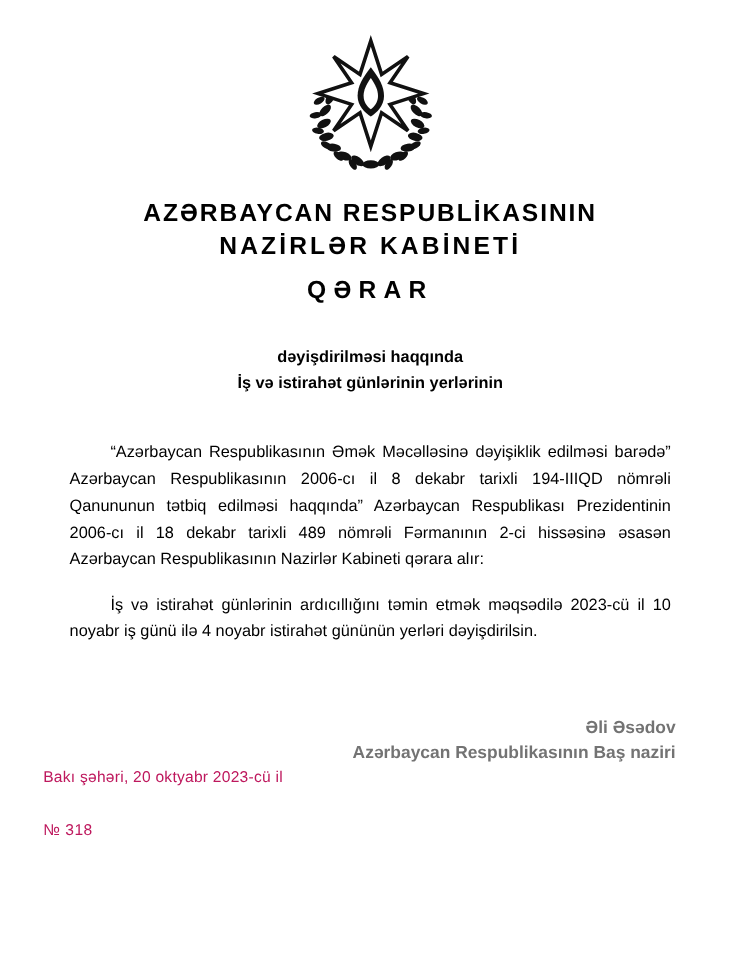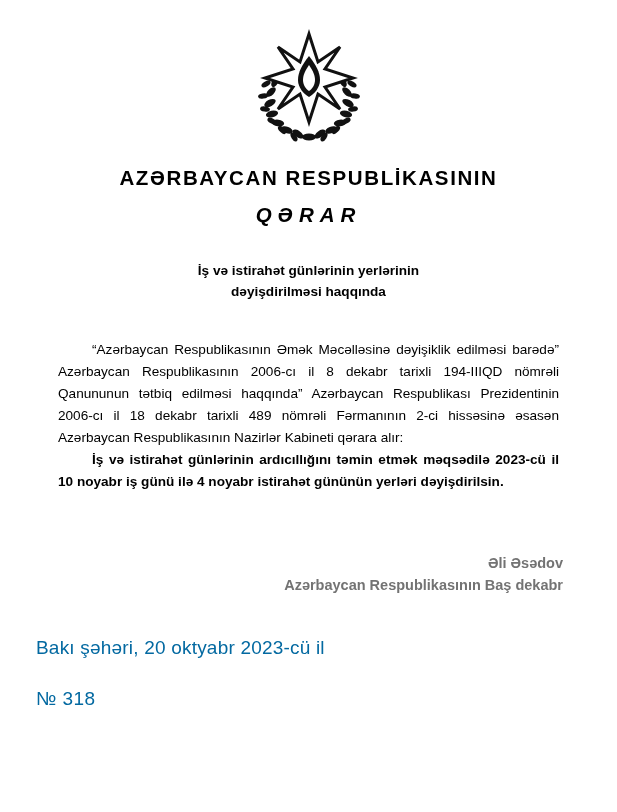--- a/index.html
+++ b/index.html
@@ -49,21 +49,20 @@
   }
   .title-line.second {
     letter-spacing: 2.6px;
   }
   .qerar {
     font-weight: bold;
     font-size: 20.5px;
     letter-spacing: 6px;
     margin-top: 11px;
     color: #000;
-    font-style: italic;
   }
 
   .subtitle {
     text-align: center;
     font-weight: bold;
     font-size: 13.6px;
     line-height: 1.55;
     margin-top: 33px;
     padding: 0 88px;
     color: #000;
@@ -76,44 +75,42 @@
     text-align: justify;
     font-size: 13.6px;
     line-height: 1.62;
     color: #000;
   }
   .para {
     text-indent: 34px;
     margin: 0;
   }
   .para + .para {
-    margin-top: 0px;
-    font-weight: bold;
+    margin-top: 16px;
   }
   .bold {
     font-weight: normal;
   }
 
   
   .sign-block {
     margin-top: 60px;
     text-align: right;
     padding-right: 22px;
     font-weight: bold;
     font-size: 14.5px;
     line-height: 1.5;
     color: #737373;
   }
 
   
   .footer {
-    margin-top: 41px;
     padding-left: 4px;
-    font-size: 19px;
-    color: #0369a1;
+    font-size: 13px;
+    color: #be185d;
   }
   .footer .place {
     letter-spacing: 0.2px;
   }
   .footer .number {
     margin-top: 29px;
     letter-spacing: 0.4px;
   }
 </style>
 </head>
@@ -169,36 +166,37 @@
         <g fill="#111">
           <path d="M0,-22 C7,-13 11,-6 11,2 C11,10 5,16 0,19 C-5,16 -11,10 -11,2 C-11,-6 -7,-13 0,-22 Z"></path>
         </g>
         <path d="M0,-13 C4,-7 6,-3 6,2 C6,7 3,11 0,13 C-3,11 -6,7 -6,2 C-6,-3 -4,-7 0,-13 Z" fill="#ffffff"></path>
       </g>
     </svg>
   </div>
 
   <div class="title-block">
     <div class="title-line">AZƏRBAYCAN  RESPUBLİKASININ</div>
+    <div class="title-line second">NAZİRLƏR  KABİNETİ</div>
     <div class="qerar">QƏRAR</div>
   </div>
 
   <div class="subtitle">
+    <div>dəyişdirilməsi haqqında</div>
     <div>İş və istirahət günlərinin yerlərinin</div>
-    <div>dəyişdirilməsi haqqında</div>
   </div>
 
   <div class="body-block">
     <p class="para"><span>“Azərbaycan Respublikasının Əmək Məcəlləsinə dəyişiklik edilməsi barədə” Azərbaycan Respublikasının 2006-cı il 8 dekabr tarixli 194-IIIQD nömrəli Qanununun tətbiq edilməsi haqqında” Azərbaycan Respublikası Prezidentinin 2006-cı il 18 dekabr tarixli 489 nömrəli Fərmanının 2-ci hissəsinə əsasən Azərbaycan Respublikasının Nazirlər Kabineti </span><span class="bold">qərara alır:</span></p>
     <p class="para">İş və istirahət günlərinin ardıcıllığını təmin etmək məqsədilə 2023-cü il 10 noyabr iş günü ilə 4 noyabr istirahət gününün yerləri dəyişdirilsin.</p>
   </div>
 
   <div class="sign-block">
     <div>Əli Əsədov</div>
-    <div>Azərbaycan Respublikasının Baş dekabr</div>
+    <div>Azərbaycan Respublikasının Baş naziri</div>
   </div>
 
   <div class="footer">
     <div class="place">Bakı şəhəri,  20  oktyabr  2023-cü il</div>
     <div class="number">№  318</div>
   </div>
 
 </div>
 
 </body></html>

